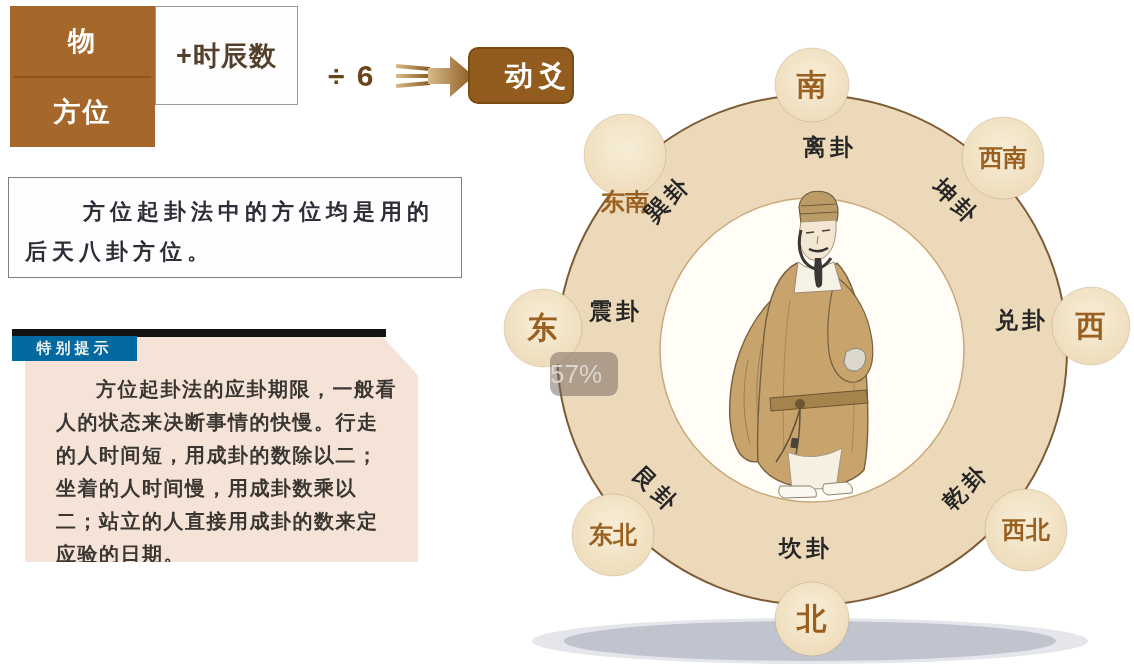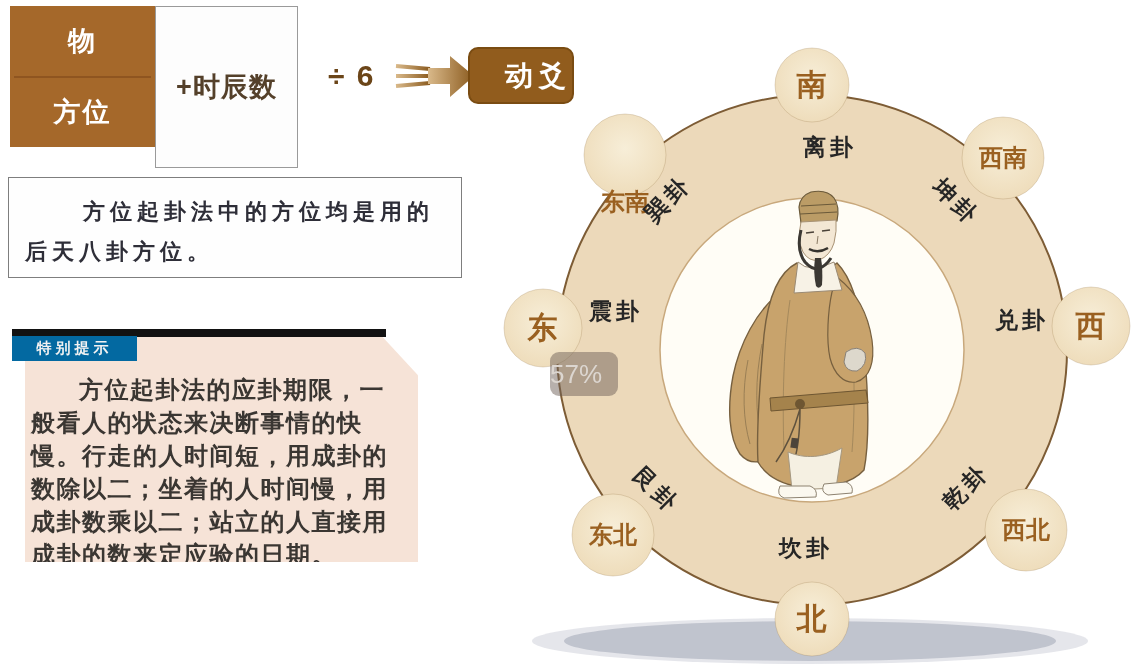--- a/index.html
+++ b/index.html
@@ -10,21 +10,21 @@
   }
   
   .f-brownbox {
     position:absolute; left:10px; top:6px; width:145px; height:141px;
     background:#a5682a; display:flex; flex-direction:column;
   }
   .f-cell { flex:1; display:flex; align-items:center; justify-content:center;
     color:#ffffff; font-size:27px; font-weight:bold; letter-spacing:2px; }
   .f-divider { height:2px; background:#8f5520; margin:0 4px; }
   .f-whitebox {
-    position:absolute; left:155px; top:6px; width:143px; height:162px;
+    position:absolute; left:155px; top:6px; width:143px; height:99px;
     background:#fdfdfd; border:1px solid #9a9a9a; box-sizing:border-box;
     display:flex; align-items:center; justify-content:center;
     color:#54402a; font-size:27px; font-weight:bold; letter-spacing:1px;
   }
   .f-divide {
     position:absolute; left:328px; top:56px; width:70px; height:40px;
     color:#6b4518; font-size:30px; font-weight:bold; letter-spacing:2px;
     display:flex; align-items:center;
   }
   .f-arrow { position:absolute; left:394px; top:52px; }
@@ -51,22 +51,22 @@
     position:absolute; left:12px; top:336px; width:125px; height:25px; background:#0369a1;
     display:flex; align-items:center; justify-content:center;
     color:#f2f2f2; font-size:15px; font-weight:bold; letter-spacing:4px;
   }
   .tip-body {
     position:absolute; left:25px; top:337px; width:393px; height:225px;
     background:#f6e3d7;
     clip-path:polygon(0 0, 91% 0, 100% 17%, 100% 100%, 0 100%);
   }
   .tip-body p {
-    margin:0; padding:36px 20px 0 6px;
-    font-size:24px; font-weight:bold; color:#3a3632;
+    margin:0; padding:36px 20px 0 31px;
+    font-size:20px; font-weight:bold; color:#3a3632;
     letter-spacing:1.5px; line-height:33px; text-indent:2em;
   }
   
   .toast {
     position:absolute; left:550px; top:352px; width:68px; height:44px;
     background:rgba(112,98,90,0.5); border-radius:9px; z-index:30;
     display:flex; align-items:center; color:#dcd6d0; font-size:26px;
     box-sizing:border-box;
   }
   

